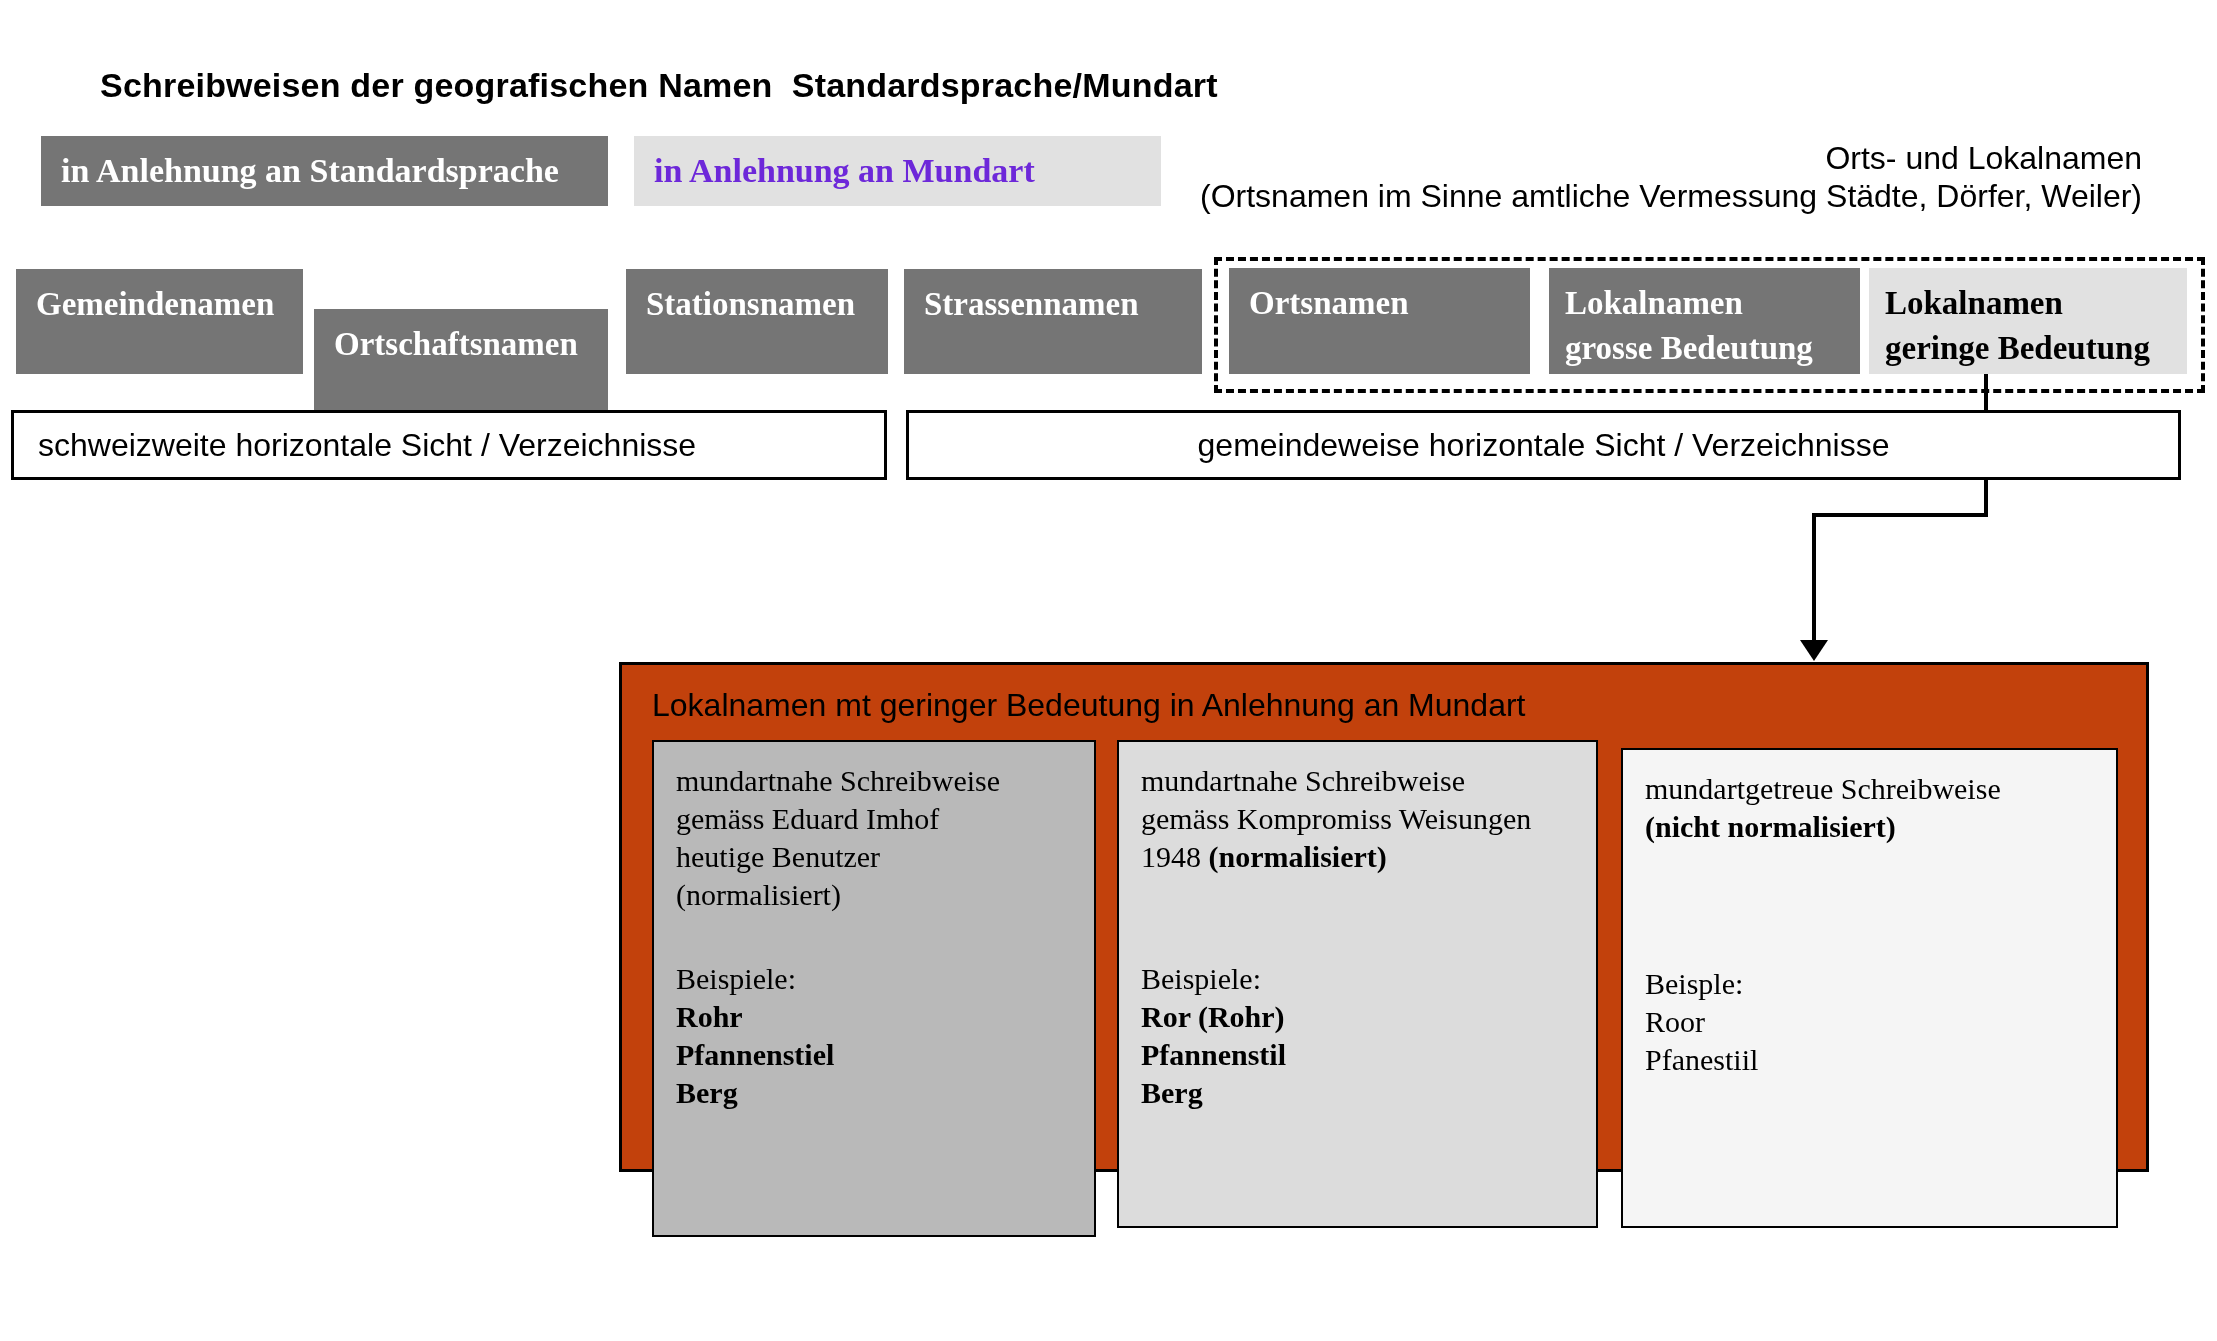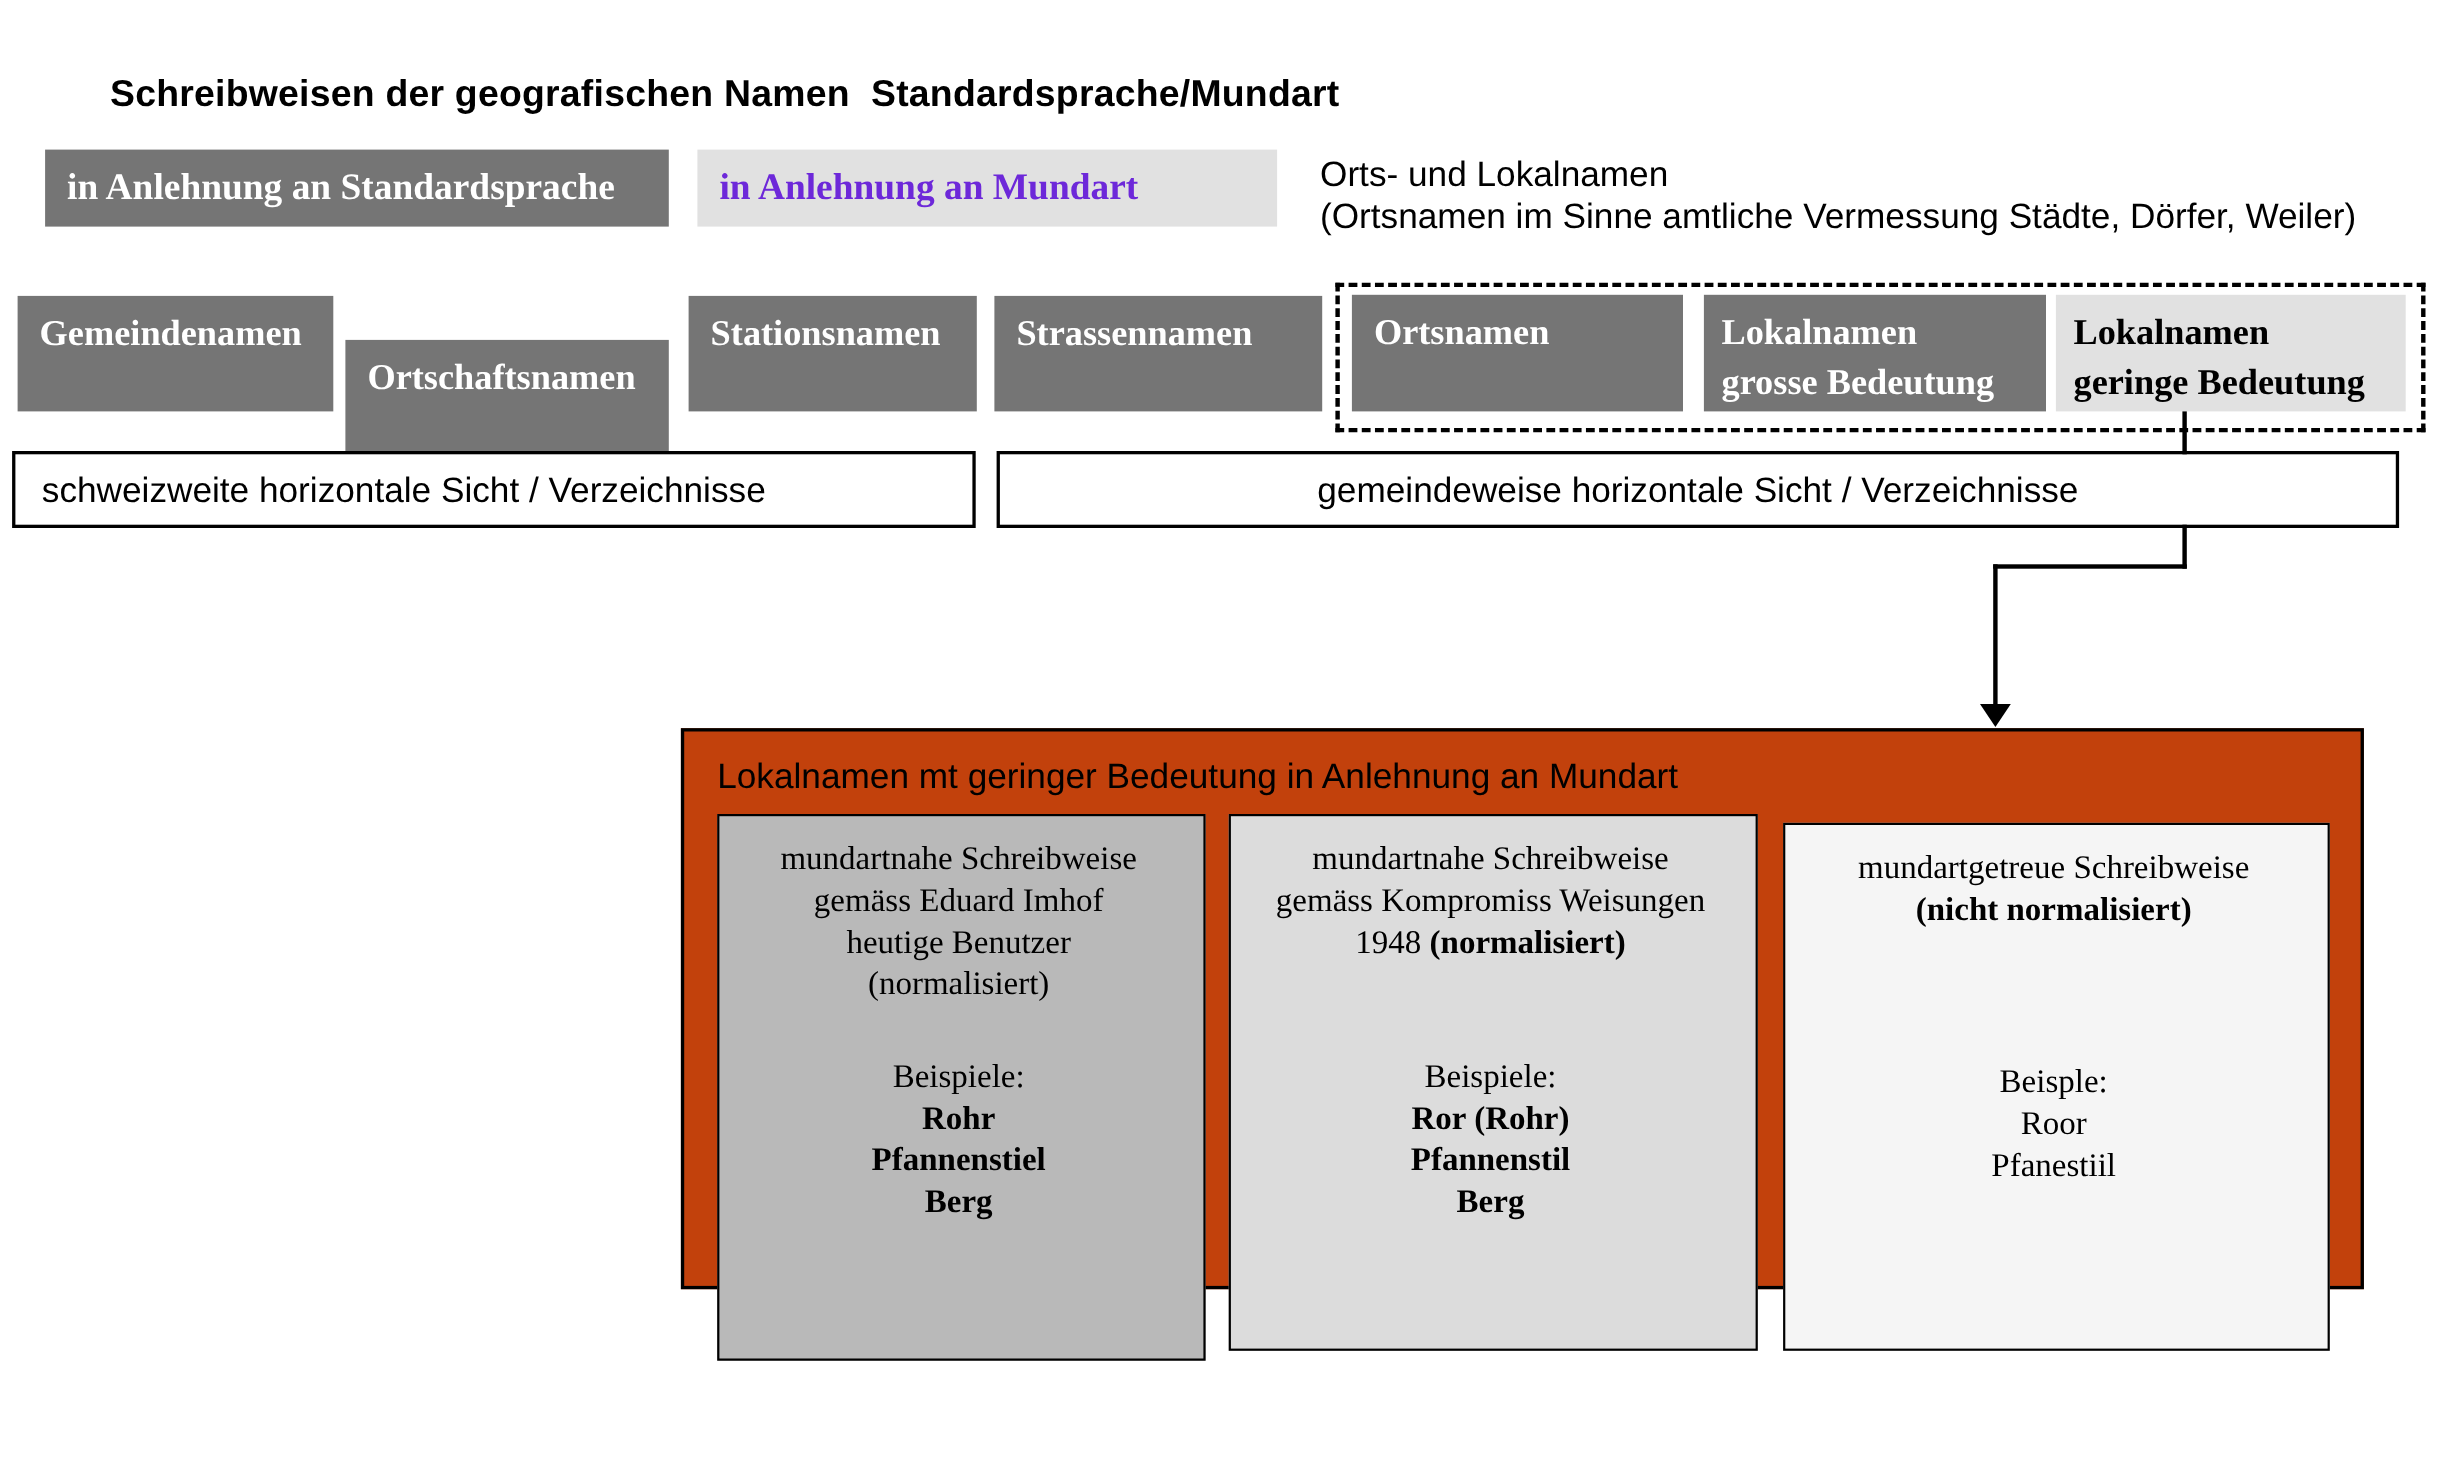--- a/index.html
+++ b/index.html
@@ -31,20 +31,21 @@
     box-sizing:border-box;
     padding-left:20px;
   }
   .hdr-standard{left:41px;top:136px;width:567px;background:#757575;color:#fff;}
   .hdr-mundart{left:634px;top:136px;width:527px;background:#e1e1e1;color:#6d28d9;}
 
   .names-note{
     left:1200px;top:139px;
     font-size:32px;line-height:38px;
     white-space:nowrap;
+    text-align:right;
   }
 
   
   .cat-box{
     height:105px;
     box-sizing:border-box;
     background:#757575;color:#fff;
     font-family:"Liberation Serif", serif;
     font-weight:bold;font-size:33px;
     padding:13px 0 0 20px;
@@ -101,23 +102,22 @@
   }
   .detail-title{
     left:30px;top:22px;
     font-size:32px;white-space:nowrap;
   }
   .card{
     box-sizing:border-box;
     border:2px solid #000;
     font-family:"Liberation Serif", serif;
     font-size:30px;line-height:38px;
-    padding:20px 10px 0 5px;
-    white-space:nowrap;
-    text-align:center;
+    padding:20px 10px 0 22px;
+    white-space:nowrap;
   }
   .card1{left:30px;top:75px;width:444px;height:497px;background:#b9b9b9;}
   .card2{left:495px;top:75px;width:481px;height:488px;background:#dcdcdc;}
   .card3{left:999px;top:83px;width:497px;height:480px;background:#f5f5f5;}
   .card-head{overflow:hidden;}
   .card1 .card-head,.card2 .card-head{height:198px;}
   .card3 .card-head{height:195px;}
   .b{font-weight:bold;}
 </style>
 </head>

